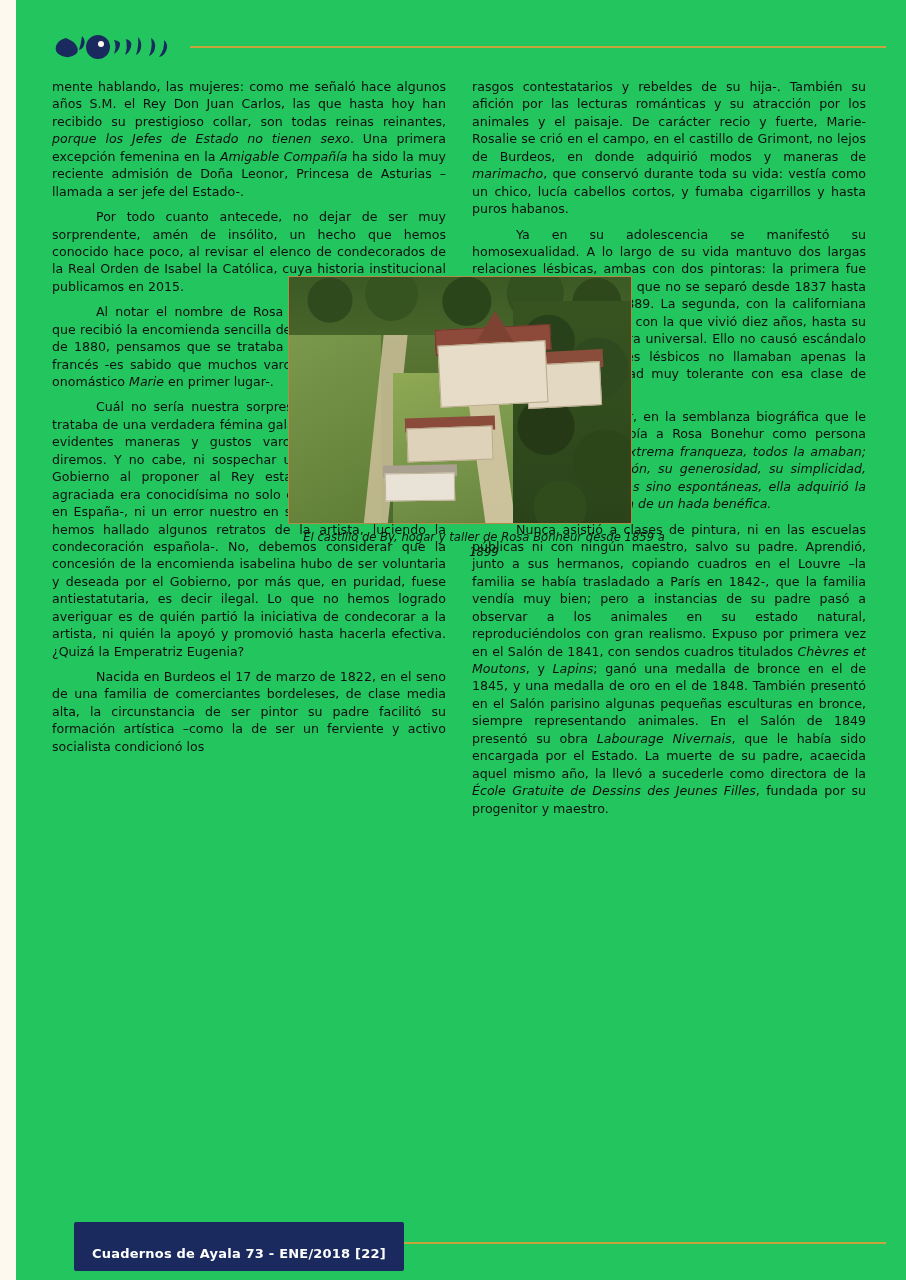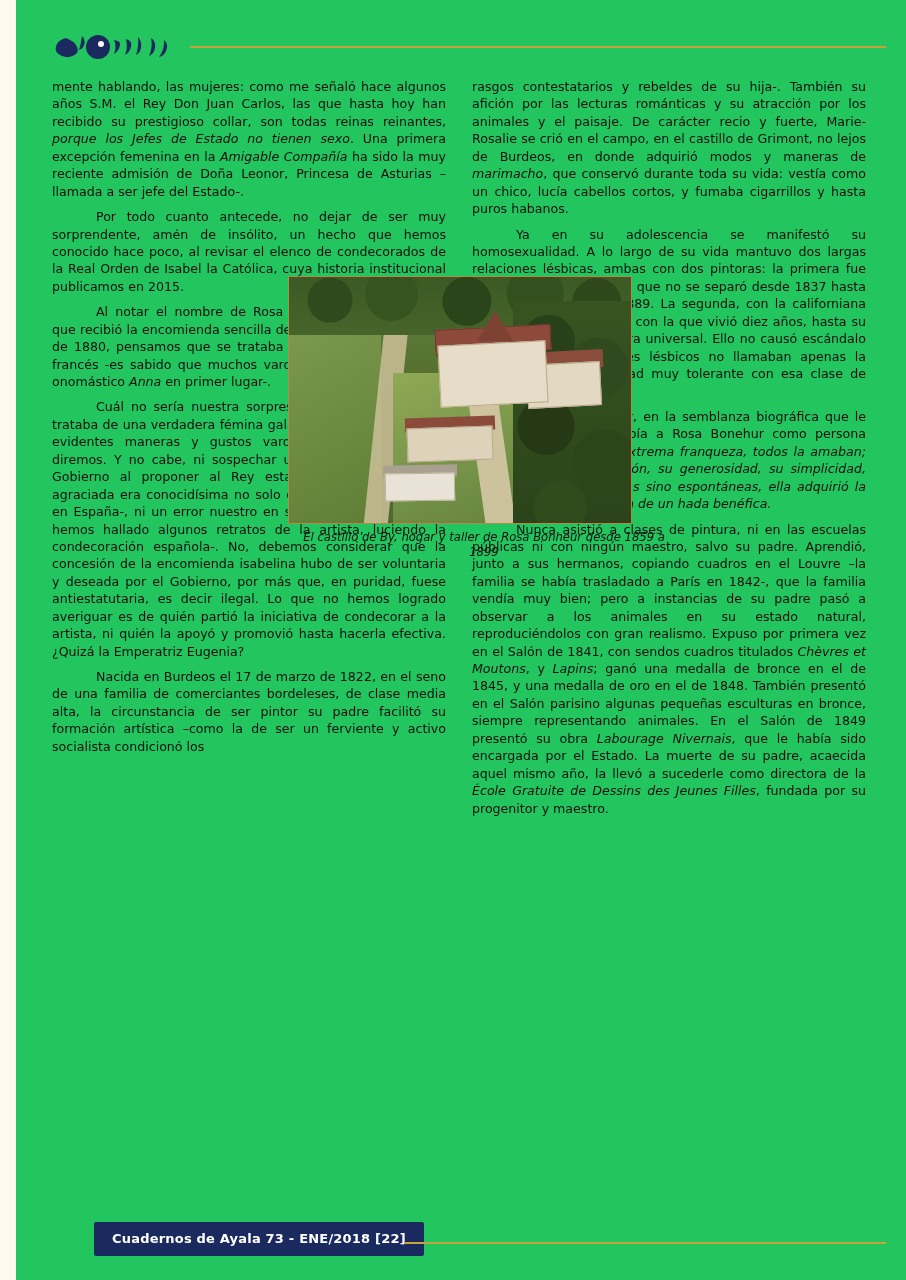--- a/index.html
+++ b/index.html
@@ -126,29 +126,28 @@
 
   
   .footer {
     position: absolute;
     left: 36px; top: 1222px;
     width: 834px; height: 40px;
   }
   .footer-box {
     position: absolute;
     left: 22px; top: 0;
-    padding: 9px 18px 10px 18px;
+    padding: 24px 18px 10px 18px;
     background: #1b2a5e;
     color: #ffffff;
     font-size: 13px;
     font-weight: bold;
     letter-spacing: .2px;
     border-radius: 2px;
     white-space: nowrap;
-    margin-left: 20px;
   }
   .footer-rule {
     position: absolute;
     left: 352px; top: 20px;
     width: 482px; height: 2px;
     background: #c8a23c;
   }
 </style>
 </head>
 <body>
@@ -170,21 +169,21 @@
         </g>
         <circle cx="49" cy="14" r="3" fill="#fdf9ef"></circle>
       </svg>
     </div>
     <div class="header-rule"></div>
   </div>
 
   <div class="col col-left">
     <p>mente hablando, las mujeres: como me señaló hace algunos años S.M. el Rey Don Juan Carlos, las que hasta hoy han recibido su prestigioso collar, son todas reinas reinantes, <i>porque los Jefes de Estado no tienen sexo</i>. Una primera excepción femenina en la <i>Amigable Compañía</i> ha sido la muy reciente admisión de Doña Leonor, Princesa de Asturias –llamada a ser jefe del Estado-.</p>
     <p class="indent">Por todo cuanto antecede, no dejar de ser muy sorprendente, amén de insólito, un hecho que hemos conocido hace poco, al revisar el elenco de condecorados de la Real Orden de Isabel la Católica, cuya historia institucional publicamos en 2015.</p>
-    <p class="indent">Al notar el nombre de Rosa Bonheur, tan femenino, que recibió la encomienda sencilla de la Orden el 12 de enero de 1880, pensamos que se trataba de un nombre de varón francés -es sabido que muchos varones franceses portan el onomástico <i>Anna</i> en primer lugar-.</p>
+    <p class="indent">Al notar el nombre de Rosa Bonheur, tan femenino, que recibió la encomienda sencilla de la Orden el 12 de enero de 1880, pensamos que se trataba de un nombre de varón francés -es sabido que muchos varones franceses portan el onomástico <i>Marie</i> en primer lugar-.</p>
     <p class="indent">Cuál no sería nuestra sorpresa al comprobar que se trataba de una verdadera fémina gala, por más que mostrase evidentes maneras y gustos varoniles, como enseguida diremos. Y no cabe, ni sospechar un error involuntario del Gobierno al proponer al Rey esta distinción –porque la agraciada era conocidísima no solo en Francia, sino también en España-, ni un error nuestro en su identificación –porque hemos hallado algunos retratos de la artista, luciendo la condecoración española-. No, debemos considerar que la concesión de la encomienda isabelina hubo de ser voluntaria y deseada por el Gobierno, por más que, en puridad, fuese antiestatutaria, es decir ilegal. Lo que no hemos logrado averiguar es de quién partió la iniciativa de condecorar a la artista, ni quién la apoyó y promovió hasta hacerla efectiva. ¿Quizá la Emperatriz Eugenia?</p>
     <p class="indent">Nacida en Burdeos el 17 de marzo de 1822, en el seno de una familia de comerciantes bordeleses, de clase media alta, la circunstancia de ser pintor su padre facilitó su formación artística –como la de ser un ferviente y activo socialista condicionó los</p>
   </div>
 
   <div class="col col-right">
     <p>rasgos contestatarios y rebeldes de su hija-. También su afición por las lecturas románticas y su atracción por los animales y el paisaje. De carácter recio y fuerte, Marie-Rosalie se crió en el campo, en el castillo de Grimont, no lejos de Burdeos, en donde adquirió modos y maneras de <i>marimacho</i>, que conservó durante toda su vida: vestía como un chico, lucía cabellos cortos, y fumaba cigarrillos y hasta puros habanos.</p>
     <p class="indent">Ya en su adolescencia se manifestó su homosexualidad. A lo largo de su vida mantuvo dos largas relaciones lésbicas, ambas con dos pintoras: la primera fue con Nathalie Micas, de la que no se separó desde 1837 hasta su muerte, en el año 1889. La segunda, con la californiana Anna Elizabeth Klumpke, con la que vivió diez años, hasta su muerte, y fue su heredera universal. Ello no causó escándalo alguno, pues los amores lésbicos no llamaban apenas la atención de una sociedad muy tolerante con esa clase de relaciones.</p>
     <p class="indent">Paul Louis Hervier, en la semblanza biográfica que le dedicó en 1908, describía a Rosa Bonehur como persona <i>simple, acogedora, de extrema franqueza, todos la amaban; debido a su buen corazón, su generosidad, su simplicidad, que no fueron estudiadas sino espontáneas, ella adquirió la reputación bien merecida de un hada benéfica.</i></p>
     <p class="indent">Nunca asistió a clases de pintura, ni en las escuelas públicas ni con ningún maestro, salvo su padre. Aprendió, junto a sus hermanos, copiando cuadros en el Louvre –la familia se había trasladado a París en 1842-, que la familia vendía muy bien; pero a instancias de su padre pasó a observar a los animales en su estado natural, reproduciéndolos con gran realismo. Expuso por primera vez en el Salón de 1841, con sendos cuadros titulados <i>Chèvres et Moutons</i>, y <i>Lapins</i>; ganó una medalla de bronce en el de 1845, y una medalla de oro en el de 1848. También presentó en el Salón parisino algunas pequeñas esculturas en bronce, siempre representando animales. En el Salón de 1849 presentó su obra <i>Labourage Nivernais</i>, que le había sido encargada por el Estado. La muerte de su padre, acaecida aquel mismo año, la llevó a sucederle como directora de la <i>École Gratuite de Dessins des Jeunes Filles</i>, fundada por su progenitor y maestro.</p>
   </div>

